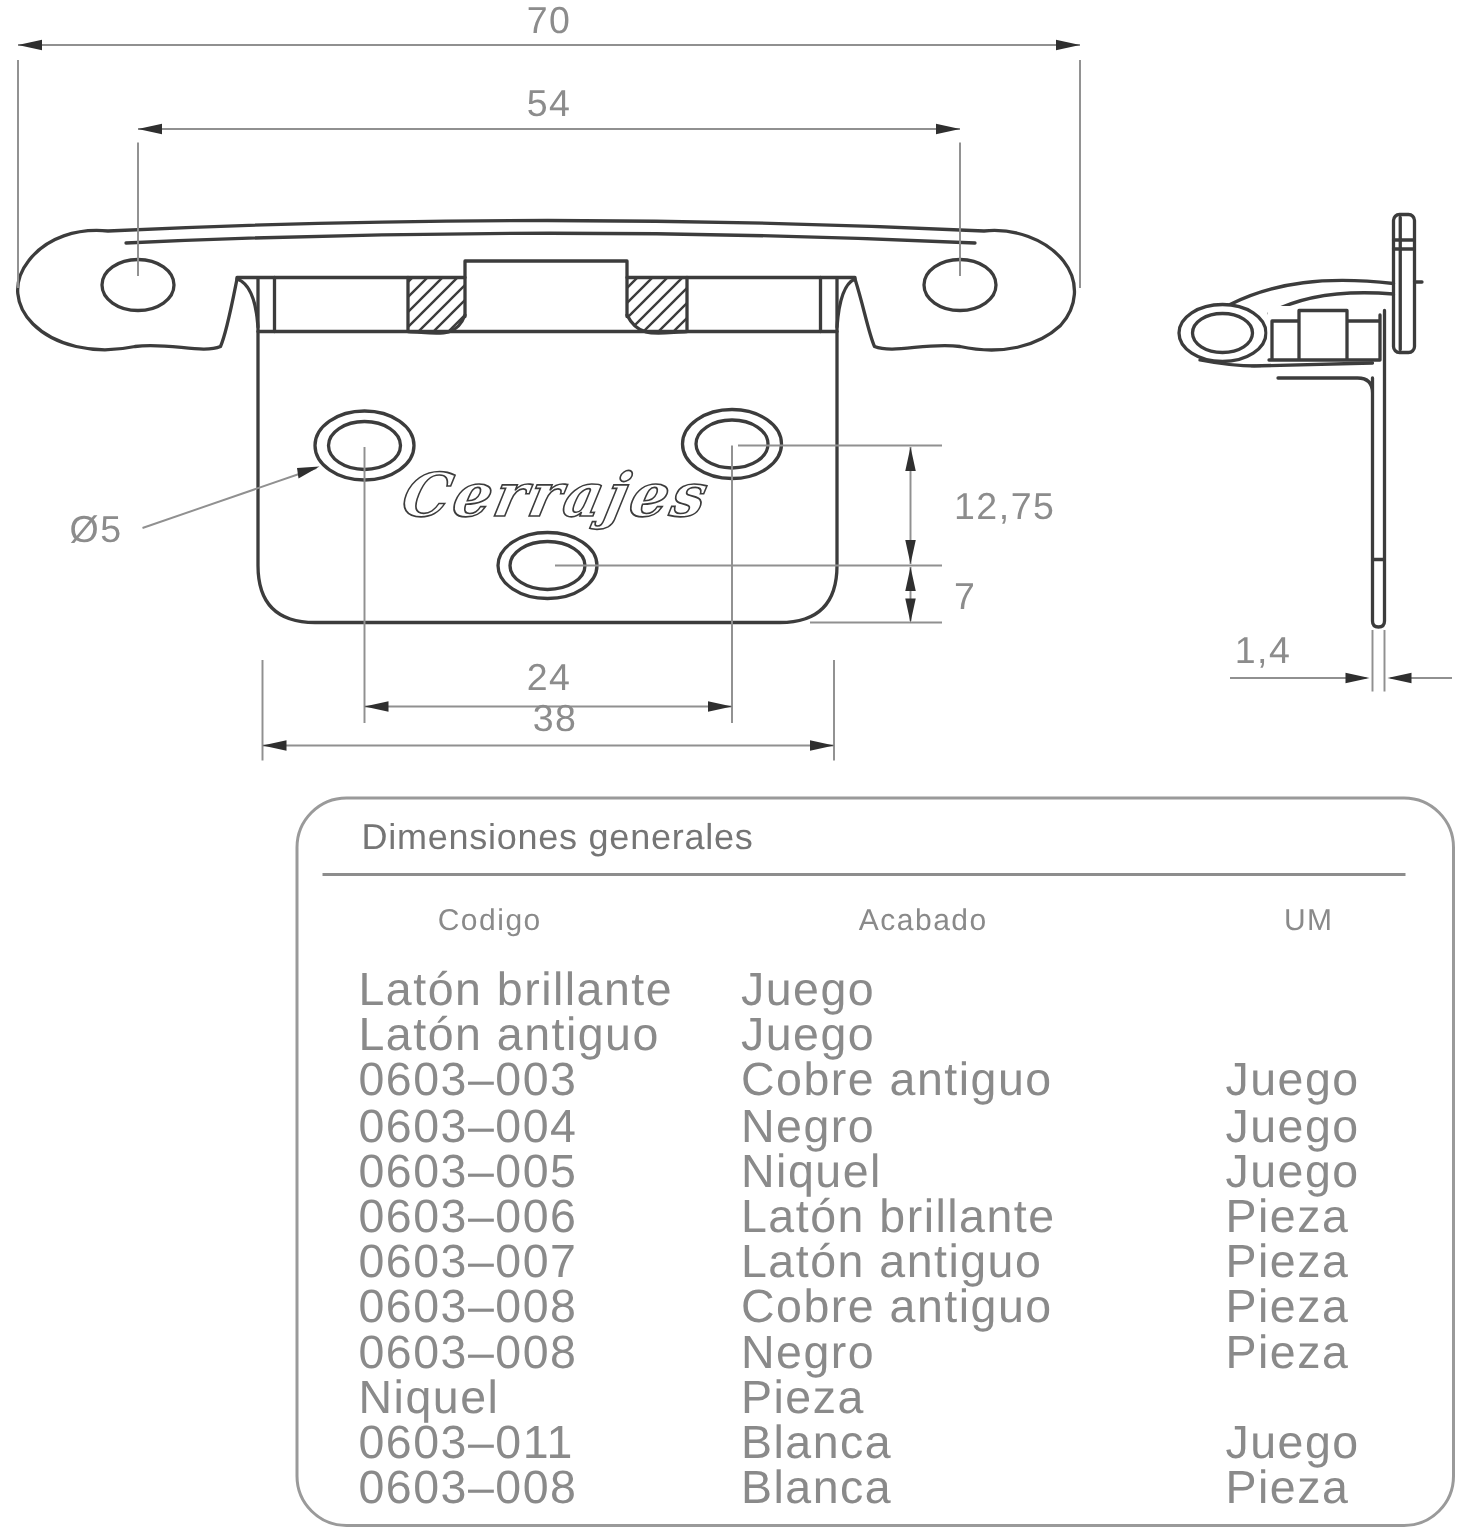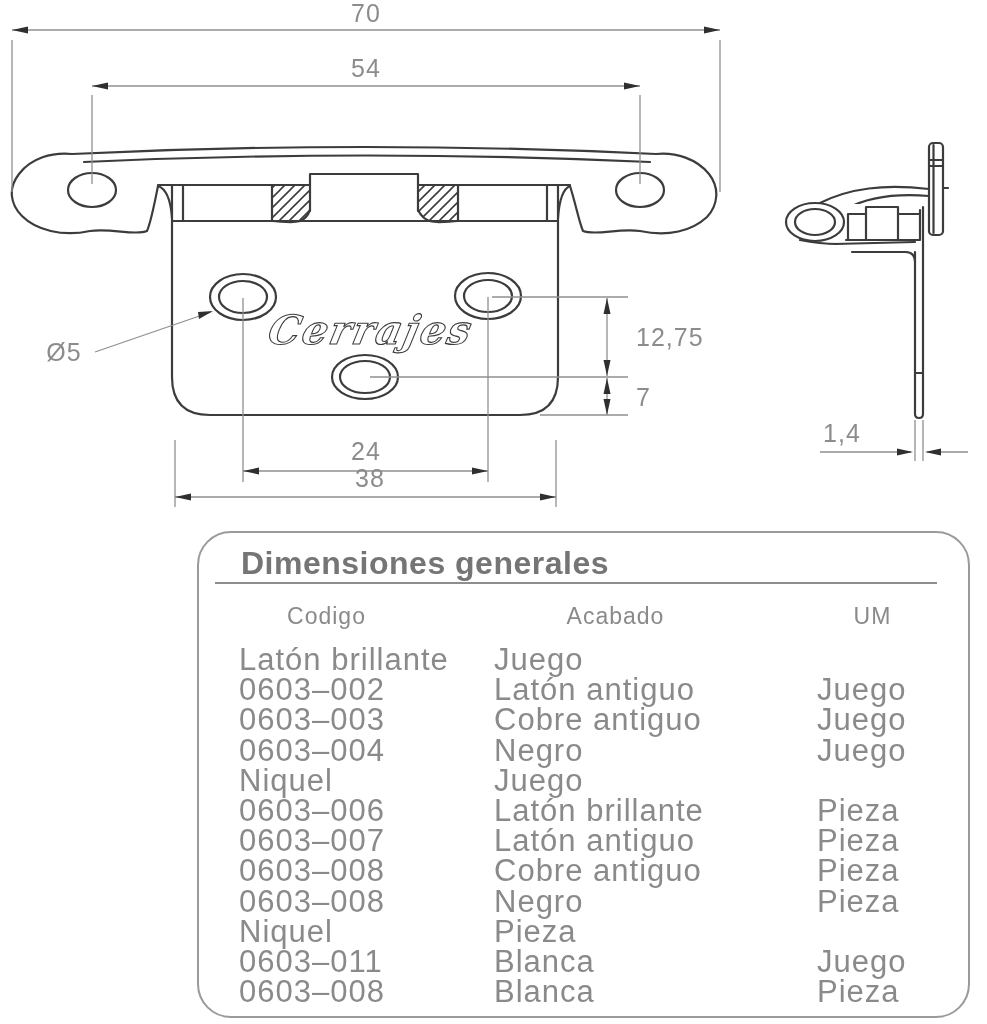--- a/index.html
+++ b/index.html
@@ -15,26 +15,26 @@
   .white{fill:#fff;stroke:none;}
   .dim{stroke:var(--dim-line);stroke-width:1.3;fill:none;}
   .arrow{fill:var(--arrow);stroke:none;}
   .dimtxt{font:25px "Liberation Sans", sans-serif;fill:var(--dim-text);letter-spacing:1px;}
   .logo{font:italic 700 40px "DejaVu Serif", serif;fill:#fff;stroke:var(--outline);
         stroke-width:1.1;letter-spacing:2px;}
   
   .panel{position:absolute;left:197px;top:531px;width:773px;height:487px;
          border:2px solid var(--panel-border);border-radius:34px;box-sizing:border-box;
          color:var(--table-text);}
-  .panel-title{position:absolute;left:42px;top:12px;font-size:32px;font-weight:bold;
+  .panel-title{position:absolute;left:42px;top:12px;font-size:24px;font-weight:normal;
                color:var(--table-title);letter-spacing:.5px;}
   .rule{position:absolute;left:16px;top:49px;width:722px;border-bottom:2px solid #8d8d8d;}
   .thead,.tr{display:grid;grid-template-columns:255px 323px 191px;}
   .thead{position:absolute;left:0;top:70px;width:100%;}
-  .th{text-align:center;font-size:23px;letter-spacing:1px;}
+  .th{text-align:center;font-size:20px;letter-spacing:1px;}
   .tbody{position:absolute;left:0;top:112px;width:100%;}
   .tr{height:30.2px;line-height:30.2px;}
   .td{font-size:31px;letter-spacing:1px;padding-left:40px;white-space:nowrap;}
 </style>
 </head>
 <body>
 
 <svg class="drawing" width="987" height="520" viewBox="0 0 987 520">
   <defs>
     <pattern id="hatch" patternUnits="userSpaceOnUse" width="10" height="10">
@@ -155,35 +155,35 @@
     <div class="th">Acabado</div>
     <div class="th">UM</div>
   </div>
   <div class="tbody">
 
   <div class="tr">
       <div class="td">Latón brillante</div>
       <div class="td">Juego</div>
     </div>
       <div class="tr">
-      <div class="td">0603–002</div>
       <div class="td">Latón antiguo</div>
       <div class="td">Juego</div>
     </div>
       <div class="tr">
       <div class="td">0603–003</div>
       <div class="td">Cobre antiguo</div>
       <div class="td">Juego</div>
     </div>
       <div class="tr">
       <div class="td">0603–004</div>
       <div class="td">Negro</div>
       <div class="td">Juego</div>
     </div>
       <div class="tr">
+      <div class="td">0603–005</div>
       <div class="td">Niquel</div>
       <div class="td">Juego</div>
     </div>
       <div class="tr">
       <div class="td">0603–006</div>
       <div class="td">Latón brillante</div>
       <div class="td">Pieza</div>
     </div>
       <div class="tr">
       <div class="td">0603–007</div>

